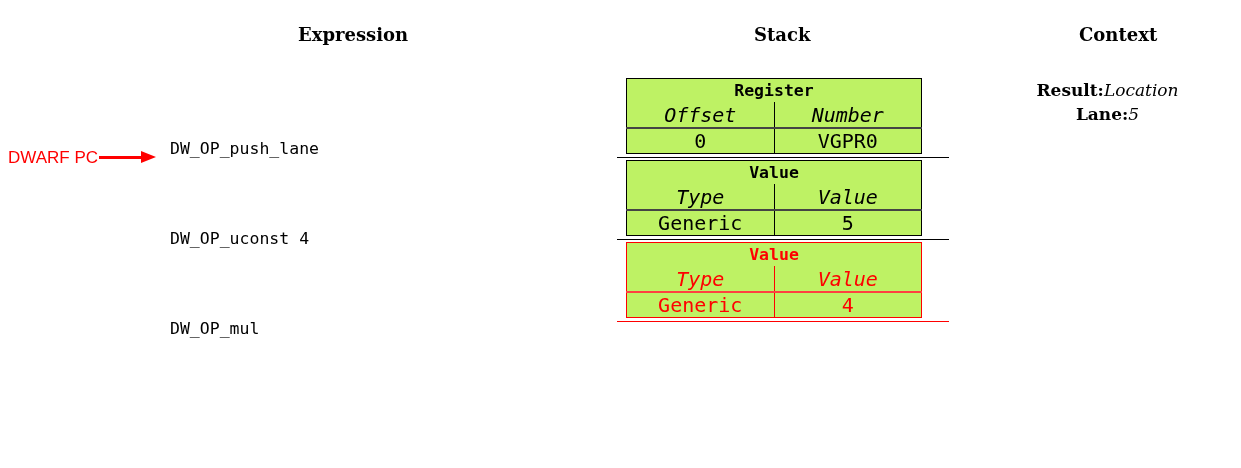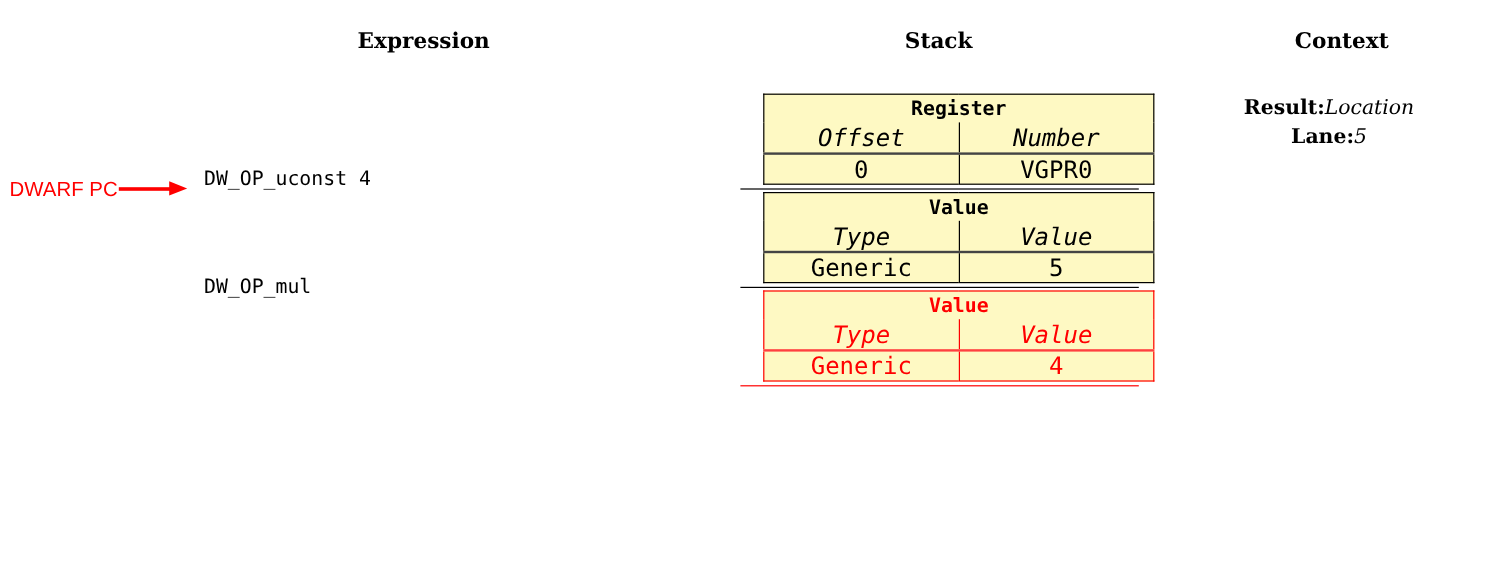--- a/index.html
+++ b/index.html
@@ -85,25 +85,25 @@
     position: absolute;
     left: 617px;
     top: 78px;
     width: 332px;
   }
   .stack-entry { position: relative; }
 
   .stack-table {
     border-collapse: collapse;
     table-layout: fixed;
-    width: 326px;
-    margin-left: 19px;
+    width: 296px;
+    margin-left: 9px;
     border: 1.5px solid #000;
     font-family: "DejaVu Sans Mono", monospace;
-    background: #fef9c3;
+    background: #bef264;
   }
   .stack-table td {
     padding: 0;
     text-align: center;
     vertical-align: middle;
     font-size: 20px;
     height: 25px;
   }
   .stack-table .title-cell {
     font-weight: bold;
@@ -168,20 +168,21 @@
 </head>
 <body>
 
 <div id="expression-title" class="col-title">Expression</div>
 
 <div id="stack-title" class="col-title">Stack</div>
 
 <div id="context-title" class="col-title">Context</div>
 
 <div id="expression-list">
+  <span class="op">DW_OP_push_lane</span>
   <span class="op">DW_OP_uconst 4</span>
   <span class="op">DW_OP_mul</span>
   
   
   
   
   
   
   
   

